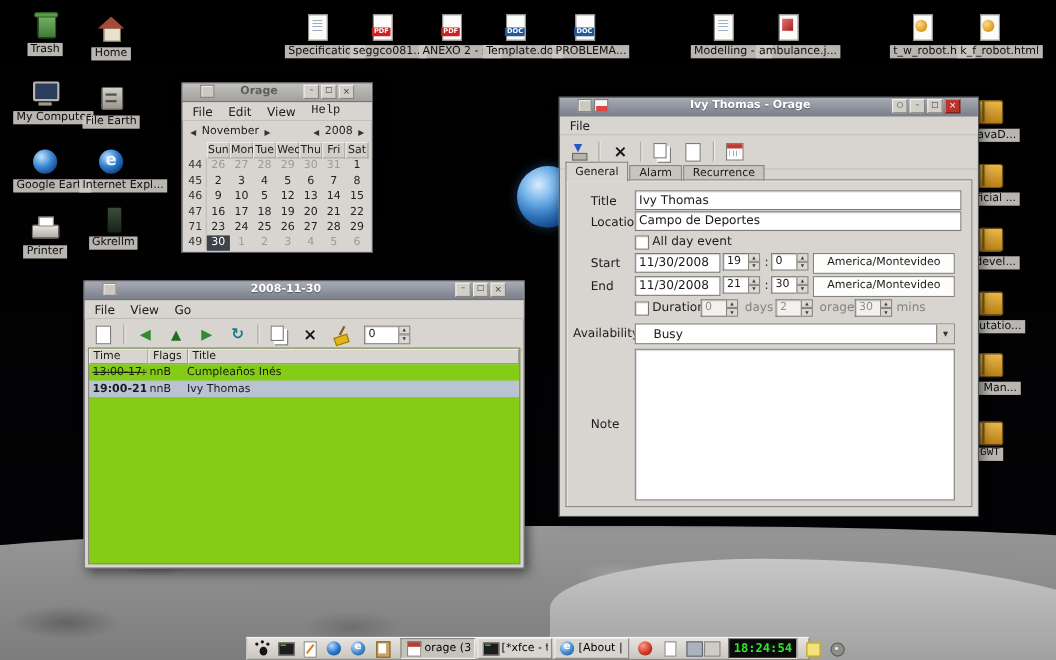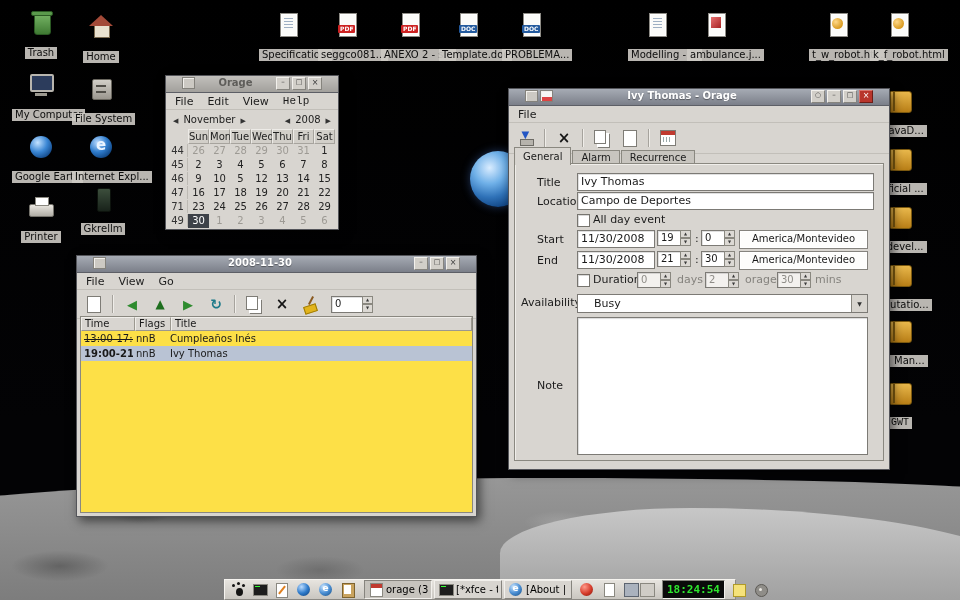--- a/index.html
+++ b/index.html
@@ -22,21 +22,21 @@
       radial-gradient(ellipse 52px 16px at 660px 44px, rgba(255,255,255,.14), transparent 70%),
       radial-gradient(ellipse 84px 26px at 900px 98px, rgba(0,0,0,.2), transparent 70%),
       linear-gradient(#979797,#7d7d7d 55%,#6e6e6e)}
   #moon-hill{position:absolute;right:-80px;top:508px;width:540px;height:140px;z-index:3;
     border-radius:55% 100% 0 0/70px 120px;
     background:linear-gradient(#c7c7c7,#9e9e9e 70%,#8d8d8d)}
   
   #desktop-icons{position:absolute;inset:0;z-index:4}
   .desk-icon{position:absolute;width:58px;text-align:center;cursor:default}
   .dlabel{display:inline-block;max-width:90px;white-space:nowrap;overflow:hidden;
-    background:rgba(205,202,196,.9);color:#0d0d0d;font-size:10px;line-height:12px;padding:0 3px;margin-top:11px}
+    background:rgba(205,202,196,.9);color:#0d0d0d;font-size:10px;line-height:12px;padding:0 3px;margin-top:1px}
   .dicon{width:30px;height:26px;margin:0 auto;position:relative}
   .dicon::before,.dicon::after{content:"";position:absolute}
   .ic-trash::before{left:8px;top:4px;width:15px;height:19px;background:linear-gradient(#74b263,#3f7a33);border:1px solid #2b5a23;border-radius:2px 2px 3px 3px}
   .ic-trash::after{left:5px;top:1px;width:20px;height:3px;background:#5a9a4c;border:1px solid #2b5a23;border-radius:2px}
   .ic-home::before{left:8px;top:11px;width:14px;height:11px;background:#ead fce}
   .ic-home::before{left:8px;top:11px;width:14px;height:11px;background:#e9e1cf;border:1px solid #7a6a50}
   .ic-home::after{left:3px;top:1px;border-left:12px solid transparent;border-right:12px solid transparent;border-bottom:11px solid #a34a38}
   .ic-computer::before{left:4px;top:2px;width:20px;height:14px;background:#2c3c5c;border:2px solid #b8b5ae;border-radius:2px}
   .ic-computer::after{left:9px;top:21px;width:12px;height:3px;background:#9b988f}
   .ic-drawer::before{left:6px;top:3px;width:18px;height:19px;background:linear-gradient(#d2cfc8,#9a968e);border:1px solid #69665e;border-radius:2px}
@@ -110,21 +110,21 @@
   .arr-l::before{content:"◀";font-size:7px} .arr-r::before{content:"▶";font-size:7px}
   #cal-head,#cal-grid{display:grid;grid-template-columns:20px repeat(7,21px);margin-left:2px}
   .c-cell{height:13px;line-height:13px;text-align:center;font-size:10px}
   .c-hd{background:#d2cfc9;border:1px solid;border-color:#edebe7 #a7a49e #a7a49e #edebe7;color:#222}
   .c-wk{background:transparent}
   .c-wn{color:#333;border-right:1px solid #bdbab4}
   .c-day{height:14px;line-height:14px;font-size:10px;color:#222}
   .c-day.dim{color:#9d9a94}
   .c-day.sel{background:#3e4249;color:#fff}
   
-  .list-frame{position:absolute;left:3px;top:60px;right:3px;bottom:3px;background:#fde047;border:1px solid #8a8880;overflow:hidden}
+  .list-frame{position:absolute;left:3px;top:60px;right:3px;bottom:3px;background:#84cc16;border:1px solid #8a8880;overflow:hidden}
   .lheader{display:flex;background:#d8d5d0}
   .hcell{background:#d8d5d0;border:1px solid;border-color:#f0eeea #9b988f #9b988f #f0eeea;font-size:10px;line-height:12px;padding:0 3px;height:12px}
   .lrow{display:flex;height:15px;align-items:center}
   .lrow.sel{background:#b9c3d4}
   .lc{font-size:10px;padding:0 3px;white-space:nowrap;overflow:hidden}
   .lc-time{width:46px} .lc-flags{width:28px} .lc-title{flex:1}
   .strike{text-decoration:line-through}
   .bold{font-weight:bold}
   .tspin{display:flex;height:17px;width:42px;margin-left:6px}
   
@@ -183,21 +183,21 @@
 <body>
 
 <div id="earth"></div>
 <div id="moon-base"></div>
 <div id="moon-hill"></div>
 
 <div id="desktop-icons">
     <div class="desk-icon" style="left: 12px; top: 10px;"><div class="dicon ic-trash"></div><div class="dlabel">Trash</div></div>
     <div class="desk-icon" style="left: 72px; top: 14px;"><div class="dicon ic-home"></div><div class="dlabel">Home</div></div>
     <div class="desk-icon" style="left: 12px; top: 72px;"><div class="dicon ic-computer"></div><div class="dlabel">My Computer</div></div>
-    <div class="desk-icon" style="left: 72px; top: 76px;"><div class="dicon ic-drawer"></div><div class="dlabel">File System</div></div>
+    <div class="desk-icon" style="left: 72px; top: 76px;"><div class="dicon ic-drawer"></div><div class="dlabel">File Earth</div></div>
     <div class="desk-icon" style="left: 12px; top: 134px;"><div class="dicon ic-earth"></div><div class="dlabel">Google Earth</div></div>
     <div class="desk-icon" style="left: 72px; top: 134px;"><div class="dicon ic-globe-e"></div><div class="dlabel">Internet Expl...</div></div>
     <div class="desk-icon" style="left: 12px; top: 194px;"><div class="dicon ic-printer"></div><div class="dlabel">Printer</div></div>
     <div class="desk-icon" style="left: 74px; top: 186px;"><div class="dicon ic-monitor"></div><div class="dlabel">Gkrellm</div></div>
     <div class="desk-icon" style="left: 259px; top: 12px;"><div class="dicon ic-doc"></div><div class="dlabel">Specificatio...</div></div>
     <div class="desk-icon" style="left: 318px; top: 12px;"><div class="dicon ic-pdf"></div><div class="dlabel">seggco081...</div></div>
     <div class="desk-icon" style="left: 381px; top: 12px;"><div class="dicon ic-pdf"></div><div class="dlabel">ANEXO 2 - s...</div></div>
     <div class="desk-icon" style="left: 439px; top: 12px;"><div class="dicon ic-docfile"></div><div class="dlabel">Template.doc</div></div>
     <div class="desk-icon" style="left: 502px; top: 12px;"><div class="dicon ic-docfile"></div><div class="dlabel">PROBLEMA...</div></div>
     <div class="desk-icon" style="left: 628px; top: 12px;"><div class="dicon ic-doc"></div><div class="dlabel">Modelling - ...</div></div>

